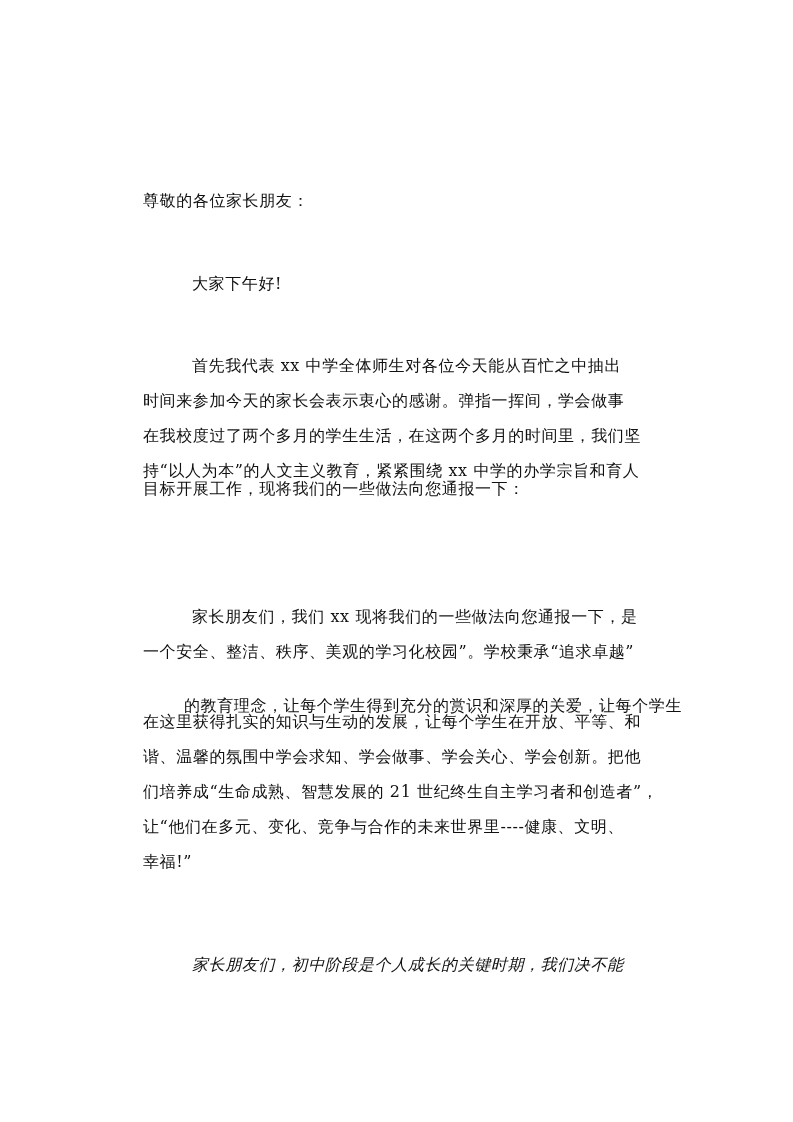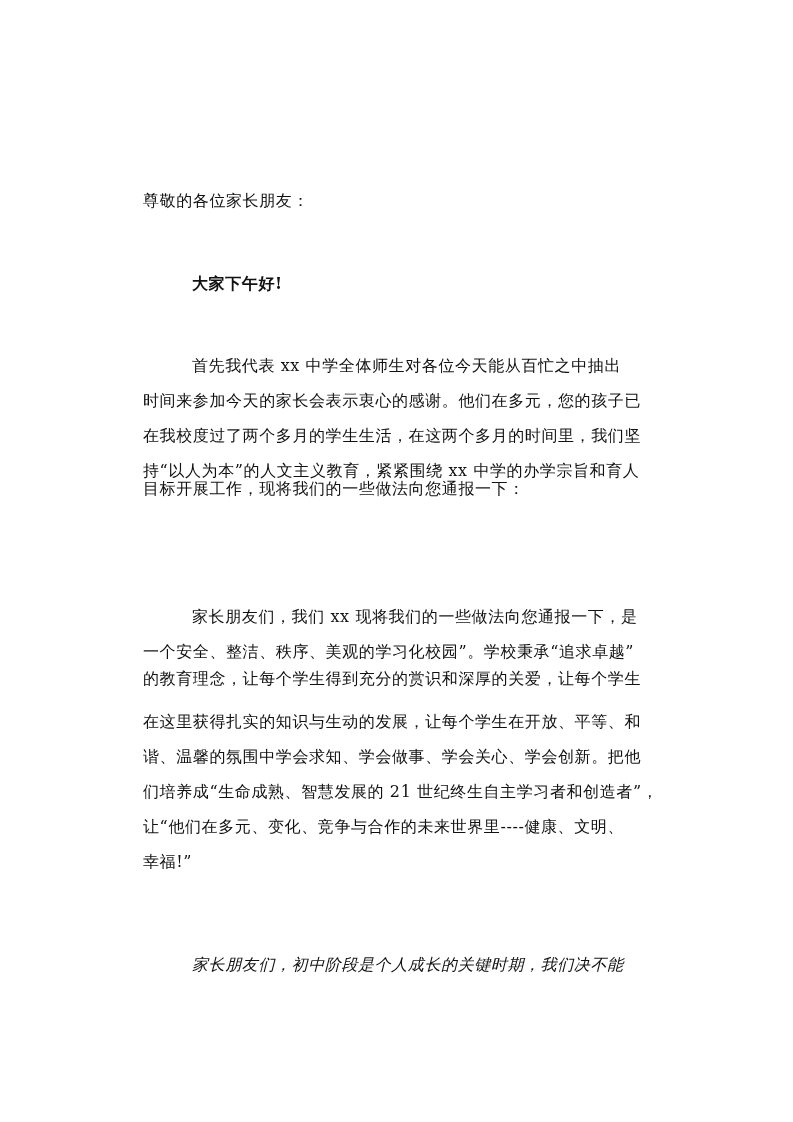--- a/index.html
+++ b/index.html
@@ -7,34 +7,34 @@
       font-family: "DejaVu Serif", "Liberation Serif", serif; color: #111111; }
     .line { position: absolute; left: 143px; width: 540px; font-size: 16px; line-height: 22px;
       white-space: nowrap; letter-spacing: 0.6px; }
     .indent { left: 192px; }
   </style>
 </head>
 <body>
 
 <div>
   <div class="line" style="top:190px;">尊敬的各位家长朋友：</div>
-  <div class="line indent" style="top:273px;font-weight:bold;">大家下午好!</div>
+  <div class="line indent" style="top:273px;">大家下午好!</div>
 
   <div>
     <div class="line indent" style="top:355px;">首先我代表 xx 中学全体师生对各位今天能从百忙之中抽出</div>
-    <div class="line" style="top:390px;">时间来参加今天的家长会表示衷心的感谢。他们在多元，您的孩子已</div>
+    <div class="line" style="top:390px;">时间来参加今天的家长会表示衷心的感谢。弹指一挥间，学会做事</div>
     <div class="line" style="top:425px;">在我校度过了两个多月的学生生活，在这两个多月的时间里，我们坚</div>
     <div class="line" style="top:460px;">持“以人为本”的人文主义教育，紧紧围绕 xx 中学的办学宗旨和育人</div>
     <div class="line" style="top:478px;">目标开展工作，现将我们的一些做法向您通报一下：</div>
   </div>
 
   <div>
     <div class="line indent" style="top:606px;">家长朋友们，我们 xx 现将我们的一些做法向您通报一下，是</div>
     <div class="line" style="top:641px;">一个安全、整洁、秩序、美观的学习化校园”。学校秉承“追求卓越”</div>
-    <div class="line" style="top:668px;">的教育理念，让每个学生得到充分的赏识和深厚的关爱，让每个学生</div>
+    <div class="line" style="top:695px;margin-left:41px;">的教育理念，让每个学生得到充分的赏识和深厚的关爱，让每个学生</div>
     <div class="line" style="top:711px;">在这里获得扎实的知识与生动的发展，让每个学生在开放、平等、和</div>
     <div class="line" style="top:746px;">谐、温馨的氛围中学会求知、学会做事、学会关心、学会创新。把他</div>
     <div class="line" style="top:781px;">们培养成“生命成熟、智慧发展的 21 世纪终生自主学习者和创造者”，</div>
     <div class="line" style="top:816px;">让“他们在多元、变化、竞争与合作的未来世界里----健康、文明、</div>
     <div class="line" style="top:851px;">幸福!”</div>
   </div>
 
   <div>
     <div class="line indent" style="top:954px;font-style:italic;">家长朋友们，初中阶段是个人成长的关键时期，我们决不能</div>
   </div>

